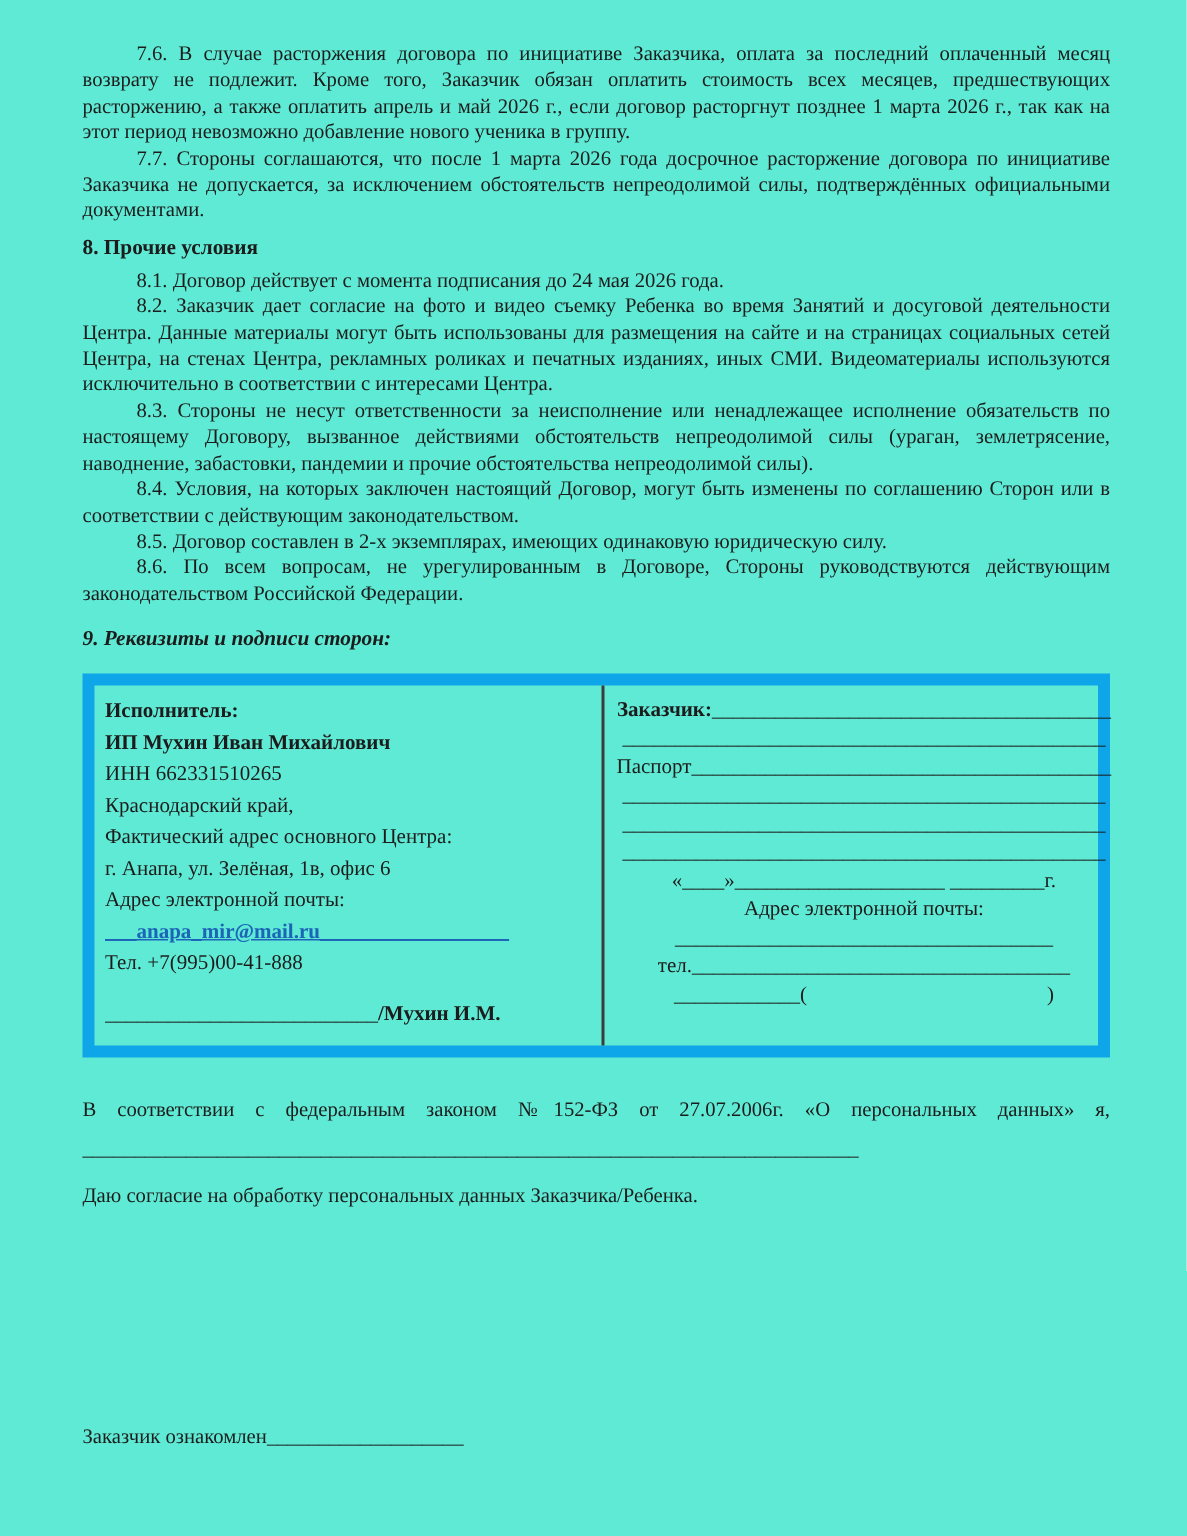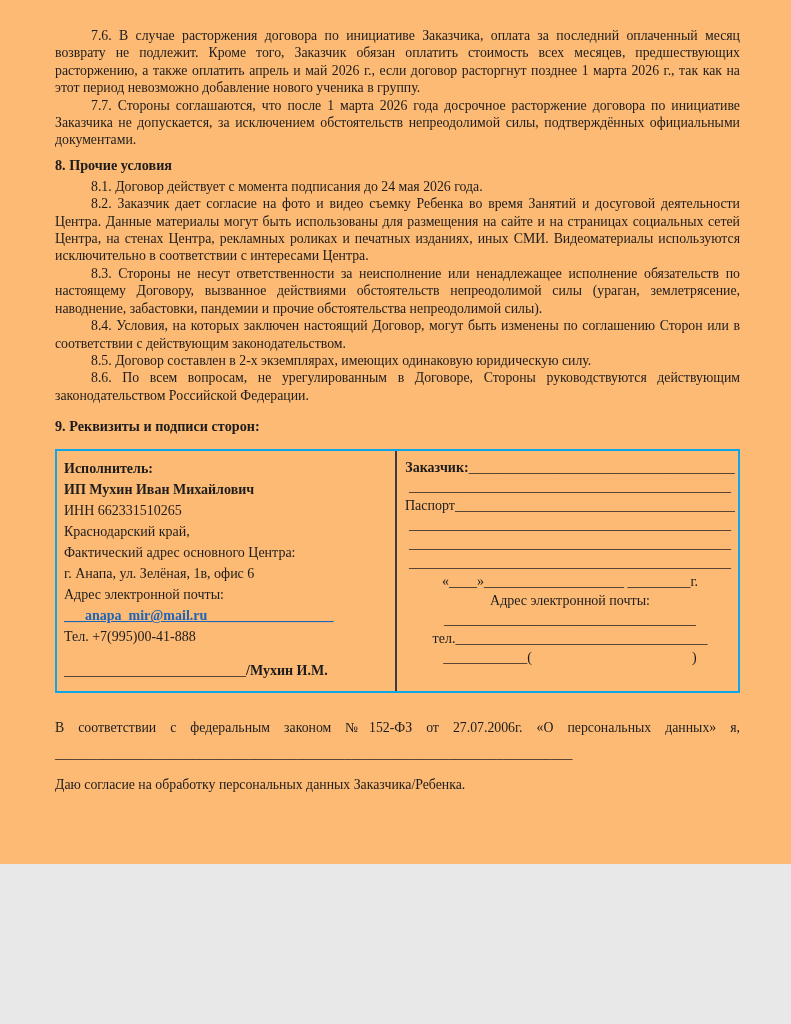--- a/index.html
+++ b/index.html
@@ -1,34 +1,34 @@
 <!DOCTYPE html>
 <html lang="ru"><head>
 <meta charset="utf-8">
 <style>
   html,body { margin:0; padding:0; background:#e8e8e8; }
   .page {
-    width:791px; height:864px; margin:0 auto; background:#fdba74;
+    width:791px; height:1024px; margin:0 auto; background:#5eead4;
     font-family:"Liberation Serif","DejaVu Serif",serif;
     color:#1c1c1c; box-sizing:border-box;
     padding:27px 51px 0 55px; position:relative; overflow:hidden;
   }
   .para {
     text-align:justify; text-indent:36px;
     font-size:13.8px; line-height:17.4px; margin:0;
   }
   .sec-heading {
     text-align:left; font-weight:bold; font-size:14.2px;
     margin:7px 0 4px 0; line-height:18px;
   }
-  .sec-heading.second { margin-top:13px; margin-bottom:0; }
+  .sec-heading.second { margin-top:13px; margin-bottom:0;font-style:italic; }
 
   .parties-table {
     margin-top:14px; display:grid; grid-template-columns:340px 1fr;
-    border:2px solid #0ea5e9; width:685px; box-sizing:border-box;
+    border:8px solid #0ea5e9; width:685px; box-sizing:border-box;
   }
   .cell { font-size:14px; box-sizing:border-box; }
   .cell-left { border-right:2px solid #3c3c3c; padding:7px 8px 10px 7px; }
   .cell-right { padding:7px 8px 8px 8px; }
   .cell-left .ln { line-height:21px; white-space:nowrap; overflow:hidden; }
   .cell-right .ln { line-height:19px; white-space:nowrap; overflow:hidden;text-align:center; }
   .b { font-weight:bold; }
   .email-line {
     color:#1d64b8; font-weight:bold; text-decoration:underline;
     text-decoration-color:#1d64b8;

